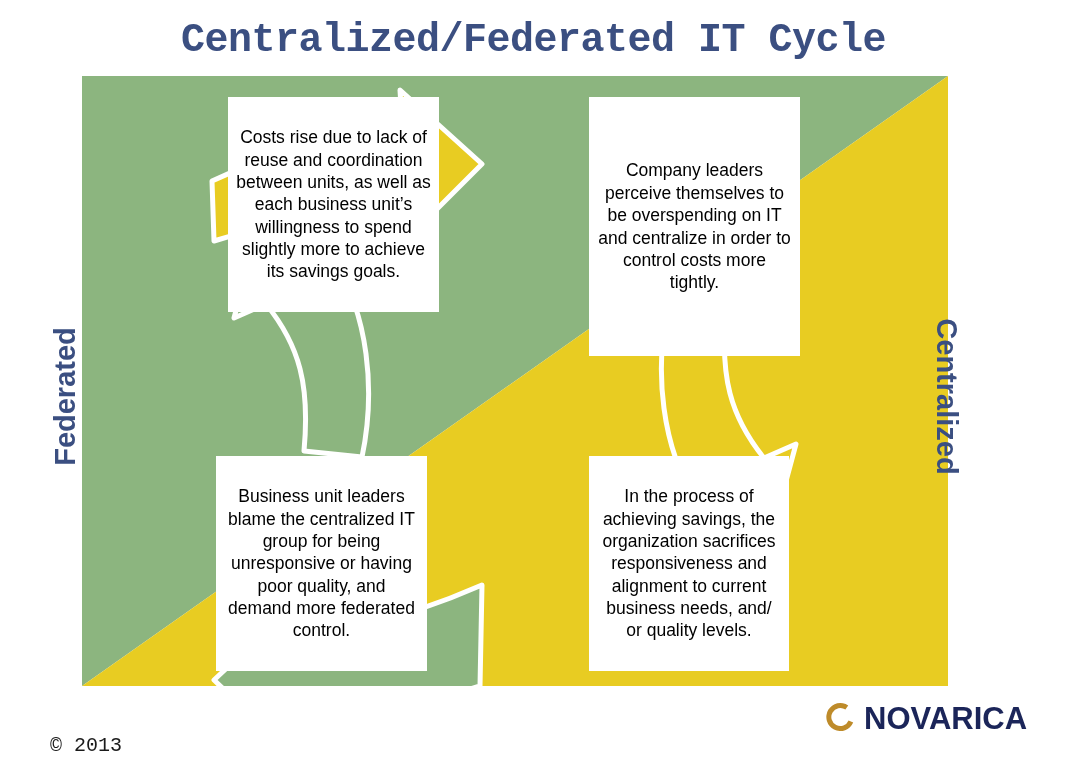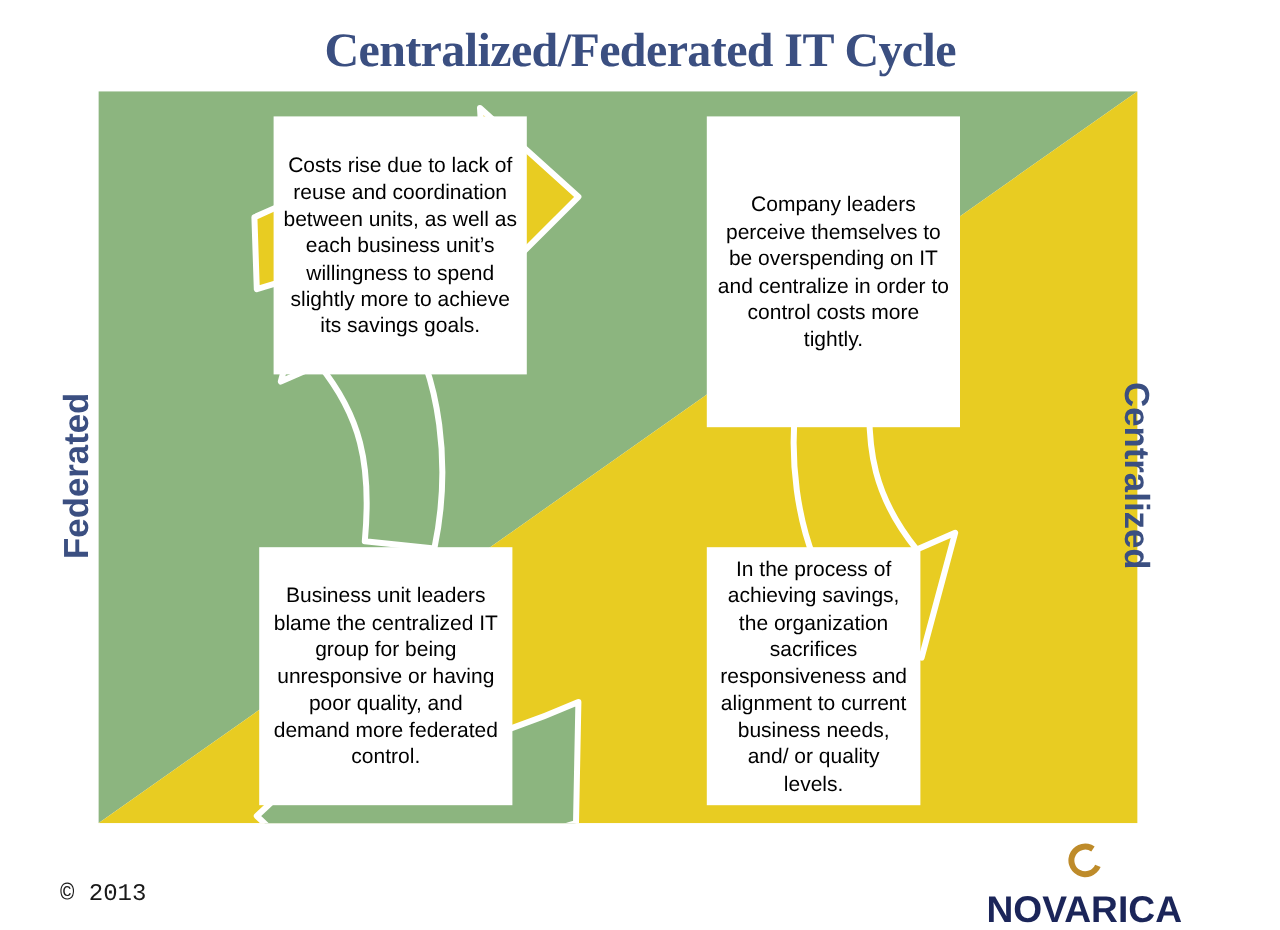--- a/index.html
+++ b/index.html
@@ -27,21 +27,21 @@
   #title {
     position: absolute;
     left: 0;
     top: 18px;
     width: 1067px;
     text-align: center;
     font-size: 40px;
     font-weight: bold;
     color: #3b4f81;
     letter-spacing: -0.5px;
-    font-family: Liberation Serif, serif;
+    font-family: Liberation Mono, monospace;
     white-space: nowrap;
   }
 
   
   #panel {
     position: absolute;
     left: 82px;
     top: 76px;
     width: 866px;
     height: 610px;
@@ -88,39 +88,38 @@
     margin: 0;
     text-align: center;
     font-size: 17.5px;
     line-height: 1.28;
     color: #000000;
     font-family: "Liberation Sans", sans-serif;
   }
   #box-tl { left: 228px; top: 97px;  width: 211px; height: 215px; }
   #box-tr { left: 589px; top: 97px;  width: 211px; height: 259px; }
   #box-bl { left: 216px; top: 456px; width: 211px; height: 215px; }
-  #box-br { left: 589px; top: 456px; width: 178px; height: 215px; }
+  #box-br { left: 589px; top: 456px; width: 200px; height: 215px; }
 
   
   #copyright {
     position: absolute;
     left: 50px;
     top: 734px;
     font-size: 20px;
     color: #1a1a1a;
     font-family: Liberation Mono, monospace;
   }
   #logo {
     position: absolute;
     left: 822px;
     top: 700px;
     display: flex;
     align-items: center;
     gap: 6px;
-    flex-direction: column;
   }
   #logo-mark { display: block; }
   #logo-text {
     font-size: 31px;
     font-weight: bold;
     color: #1b2559;
     letter-spacing: 0px;
     font-family: "Liberation Sans", sans-serif;
     line-height: 1;
   }

